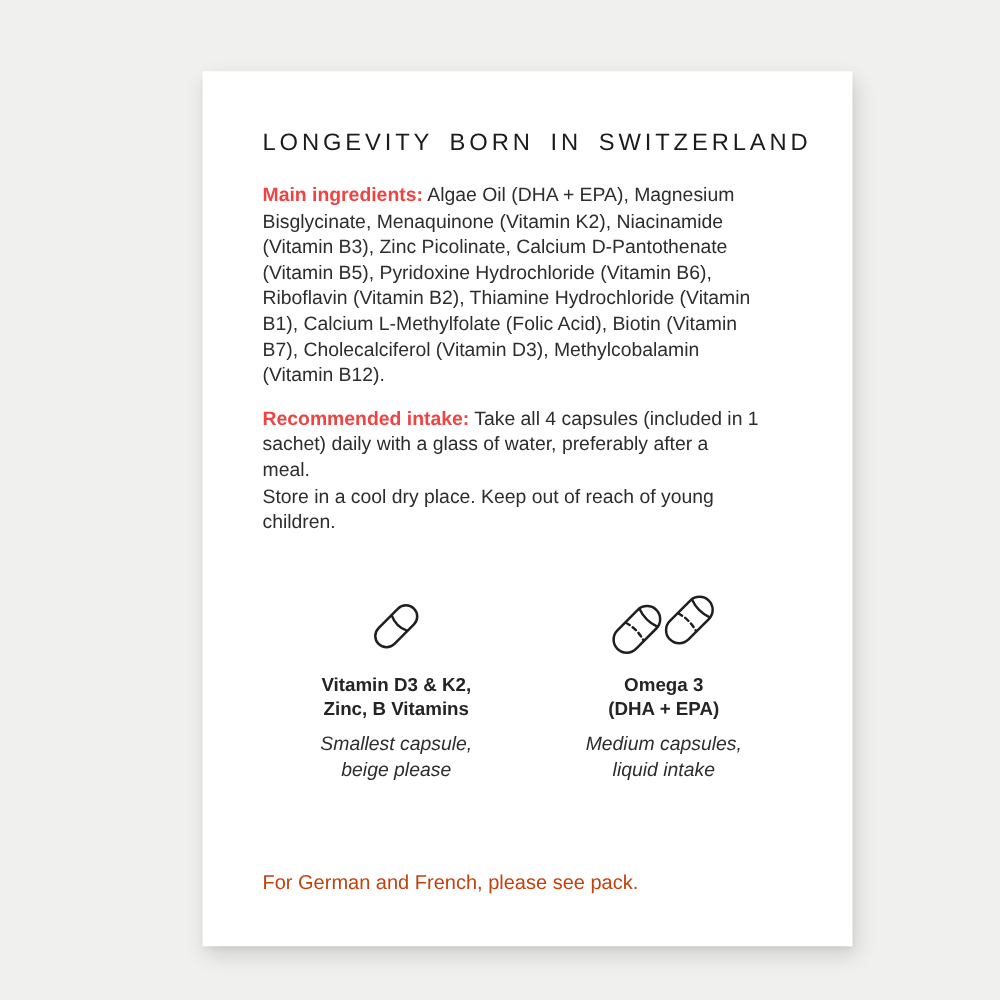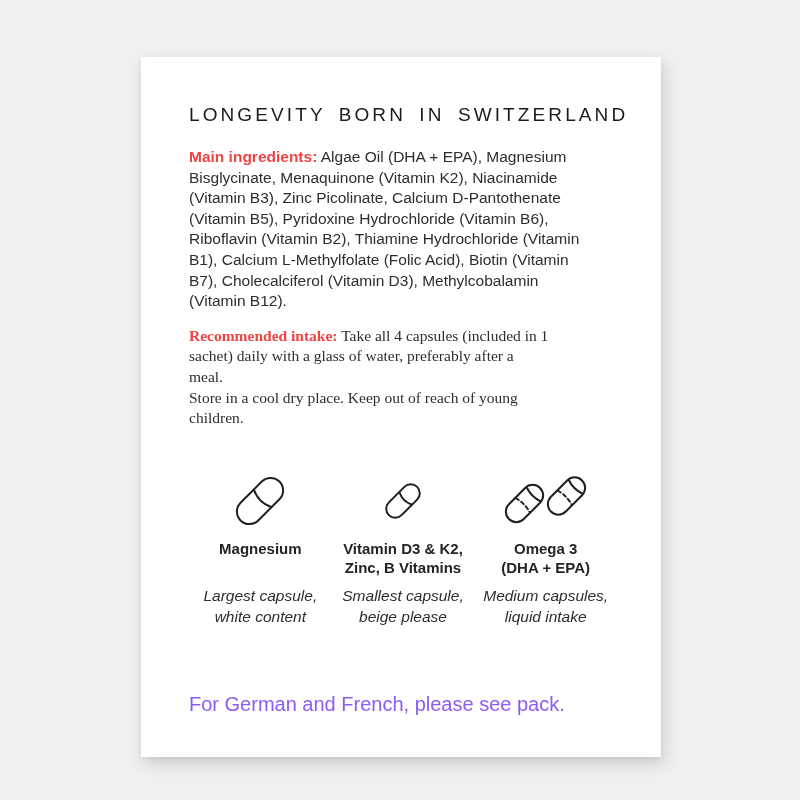--- a/index.html
+++ b/index.html
@@ -6,21 +6,21 @@
   html, body { width: 800px; height: 800px; }
   body {
     background: #f0f0ef;
     font-family: "Liberation Sans", sans-serif;
     position: relative;
     overflow: hidden;
     color: #2d2d2d;
   }
   .card {
     position: absolute;
-    left: 141px;
+    left: 162px;
     top: 57px;
     width: 520px;
     height: 700px;
     background: #ffffff;
     box-shadow: 3px 7px 16px rgba(0,0,0,0.14), 0 2px 5px rgba(0,0,0,0.06);
     padding: 47px 44px 0 48px;
   }
   .heading {
     font-size: 19px;
     font-weight: 300;
@@ -31,21 +31,21 @@
     white-space: nowrap;
   }
   .para {
     margin-top: 21px;
     font-size: 15.5px;
     line-height: 20.6px;
     color: #2d2d2d;
     white-space: pre-line;
   }
   .para b { font-weight: 700; color: #ef4444; }
-  .para.intake { margin-top: 14px; font-family: Liberation Serif, serif; }
+  .para.intake { margin-top: 14px; }
   .capsule-row {
     display: flex;
     margin-top: 38px;
     width: 428px;
   }
   .capsule-col {
     flex: 1;
     display: flex;
     flex-direction: column;
     align-items: center;
@@ -71,22 +71,22 @@
     font-size: 15.5px;
     font-style: italic;
     line-height: 21.5px;
     color: #2d2d2d;
     white-space: pre-line;
   }
   .language-note {
     position: absolute;
     left: 48px;
     bottom: 41px;
-    font-size: 20px;
-    color: #8b5cf6;
+    font-size: 16px;
+    color: #c2410c;
   }
   svg { display: block; }
   .line-art { fill: none; stroke: #1f1f1f; stroke-width: 2; stroke-linecap: round; }
 </style>
 </head>
 <body>
 
 <div class="card">
 
   <h1 class="heading">LONGEVITY BORN IN SWITZERLAND</h1>
@@ -101,33 +101,20 @@
 (Vitamin B12).</span></p>
 
   <p class="para intake"><b>Recommended intake:</b><span> Take all 4 capsules (included in 1
 sachet) daily with a glass of water, preferably after a
 meal.
 Store in a cool dry place. Keep out of reach of young
 children.</span></p>
 
   <div class="capsule-row">
 
-    <div class="capsule-col">
-      <div class="icon-box">
-        <svg width="64" height="64" viewBox="0 0 64 64">
-          <g transform="rotate(-45 32 32)" class="line-art">
-            <rect x="4.5" y="19.5" width="55" height="25" rx="12.5"></rect>
-            <path d="M35.5 20 Q30 32 35.5 44"></path>
-          </g>
-        </svg>
-      </div>
-      <div class="cap-name">Magnesium</div>
-      <div class="cap-desc">Largest capsule,
-white content</div>
-    </div>
 
     <div class="capsule-col">
       <div class="icon-box">
         <svg width="48" height="48" viewBox="0 0 48 48">
           <g transform="rotate(-45 24 24)" class="line-art">
             <rect x="4" y="15" width="40" height="18" rx="9"></rect>
             <path d="M27.5 15.5 Q23.5 24 27.5 32.5"></path>
           </g>
         </svg>
       </div>

